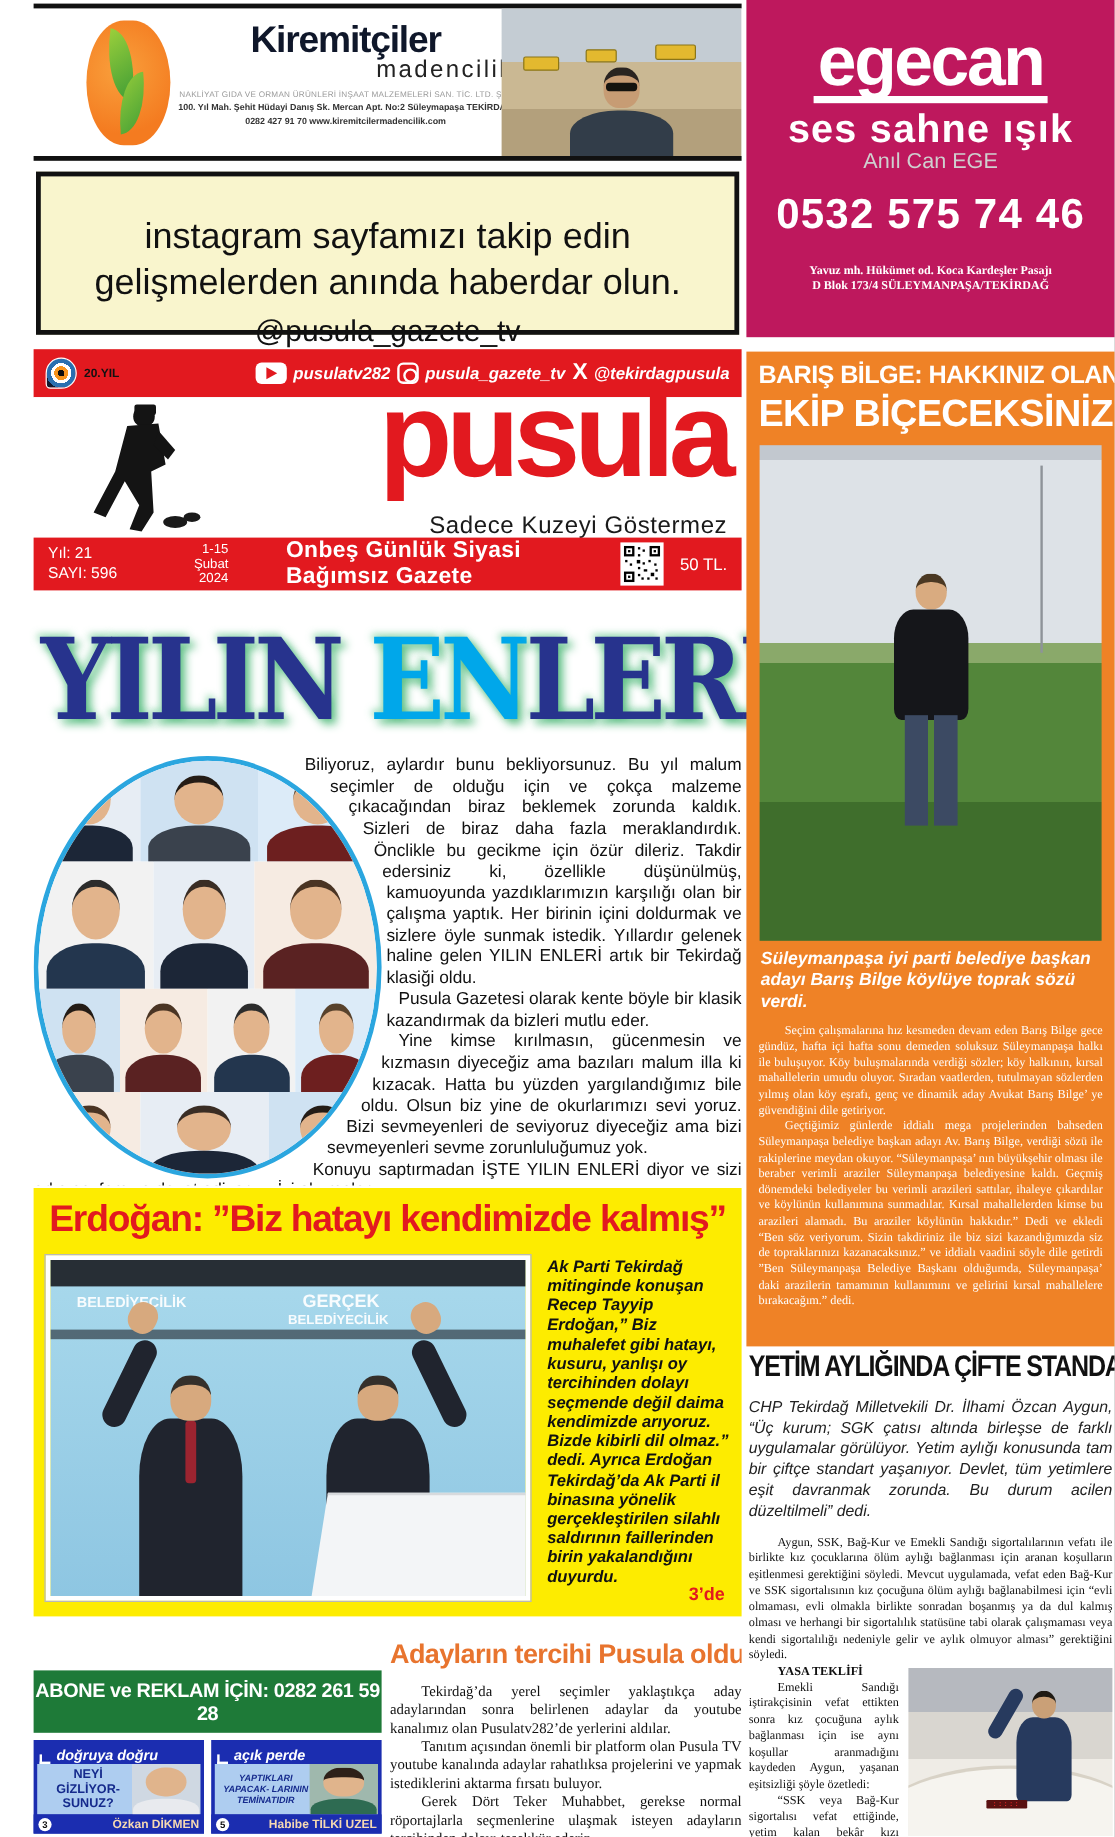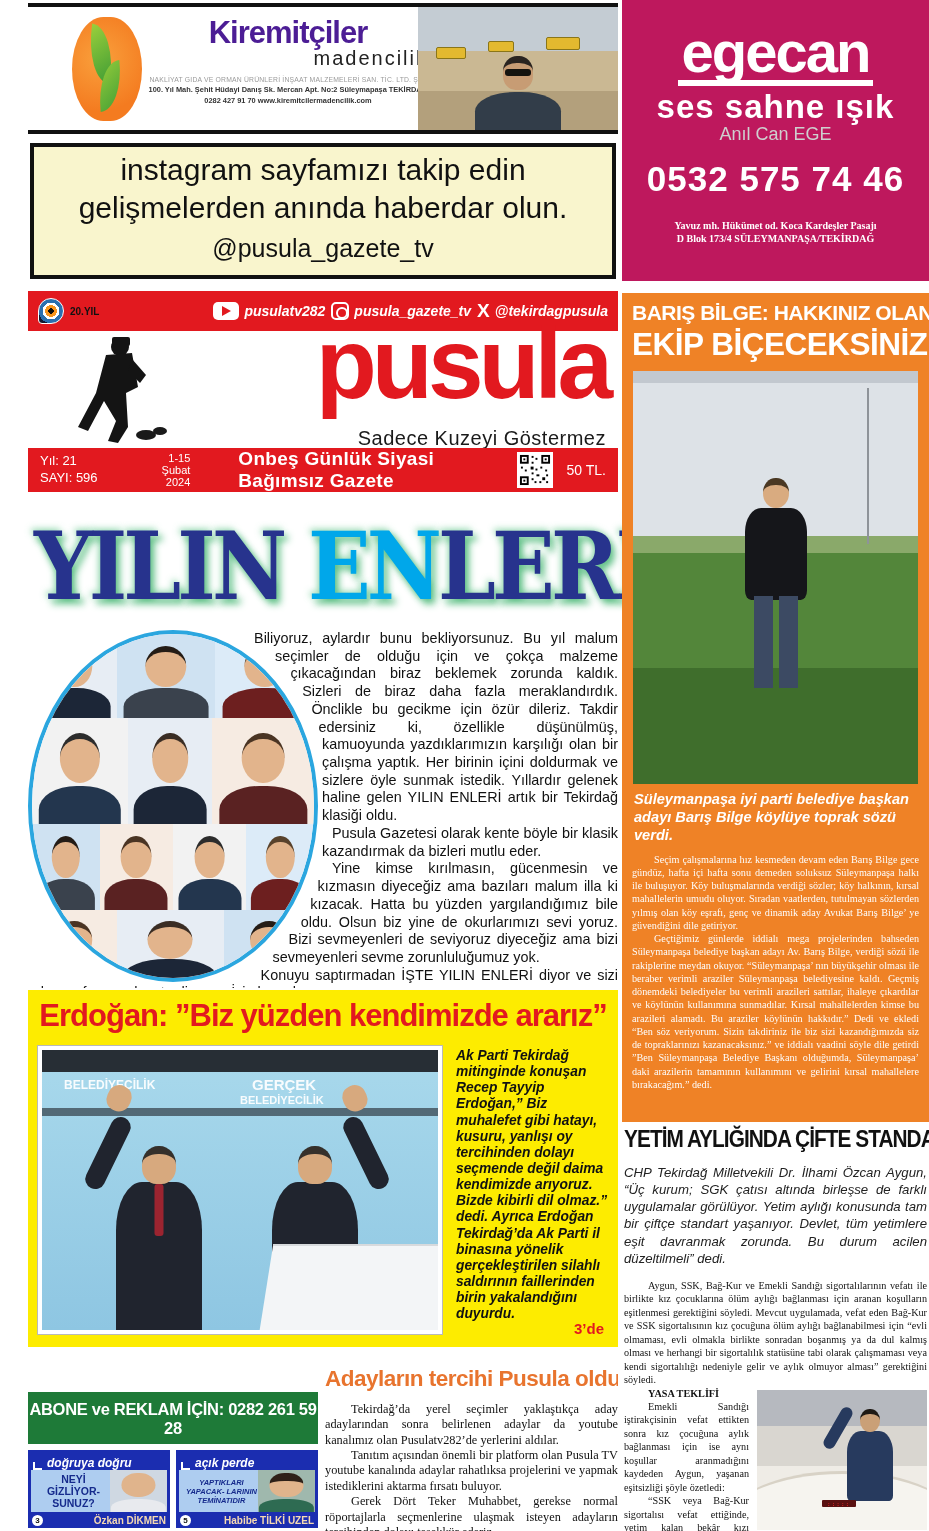--- a/index.html
+++ b/index.html
@@ -8,21 +8,21 @@
 
   
   .ad-kiremit { position:absolute; left:28px; top:3px; width:590px; height:131px;
     border-top:4px solid #111; border-bottom:4px solid #111; background:#fff; overflow:hidden; }
   .km-logo { position:absolute; left:44px; top:10px; width:70px; height:104px; }
   .km-egg { position:absolute; inset:0; background:radial-gradient(circle at 40% 40%, #f9a03c, #f47b20 70%); border-radius:50%/56%; }
   .km-leaf1, .km-leaf2 { position:absolute; background:linear-gradient(135deg,#9bcf3b,#3e9c35); }
   .km-leaf1 { left:16px; top:8px; width:26px; height:58px; border-radius:0 100% 0 100%; transform:rotate(8deg); }
   .km-leaf2 { left:26px; top:44px; width:24px; height:50px; border-radius:100% 0 100% 0; transform:rotate(-6deg); }
   .km-text { position:absolute; left:120px; top:8px; width:280px; text-align:center; }
-  .km-title { color:#4c1d95; font-weight:bold; font-size:31px; letter-spacing:-1px; }
+  .km-title { color:#0f172a; font-weight:bold; font-size:31px; letter-spacing:-1px; }
   .km-sub { color:#222; font-size:20px; letter-spacing:2px; text-align:right; margin-top:-4px; }
   .km-l1 { color:#9a9a9a; font-size:6.8px; margin-top:6px; letter-spacing:.2px; }
   .km-l2, .km-l3 { color:#333; font-size:7.4px; font-weight:bold; margin-top:2px; }
   .km-photo { position:absolute; right:0; top:0; width:200px; height:100%;
     background:linear-gradient(#c4ccd3 0 36%, #cab893 36% 68%, #b3a07c 68% 100%); overflow:hidden; }
   .machine { position:absolute; background:#e3b92f; border:1px solid #8a7518; border-radius:2px; }
   .m1 { left:18px; top:40px; width:30px; height:12px; }
   .m2 { left:70px; top:34px; width:26px; height:11px; }
   .m3 { left:128px; top:30px; width:34px; height:13px; }
   .km-man { position:absolute; left:50%; bottom:-4px; transform:translateX(-50%); width:86px; height:78px; }
@@ -34,21 +34,21 @@
   .ad-egecan { position:absolute; left:622px; top:0; width:307px; height:281px; background:#be185d; color:#fff; text-align:center; padding-top:26px; }
   .eg-brand { font-size:58px; font-weight:bold; letter-spacing:-2px; line-height:.9; border-bottom:6px solid #fff; display:inline-block; padding:0 4px 2px 4px; }
   .eg-sub { font-size:33px; font-weight:bold; letter-spacing:1px; margin-top:2px; }
   .eg-name { font-size:18px; color:#cfcfcf; margin-top:-2px; }
   .eg-slogan { font-size:20px; margin-top:18px; letter-spacing:.5px; }
   .eg-phone { font-size:35px; font-weight:bold; margin-top:14px; letter-spacing:1px; }
   .eg-addr { font-family:"Liberation Serif", serif; font-weight:bold; font-size:10px; margin-top:20px; line-height:1.3; }
 
   
   .banner-insta { position:absolute; left:30px; top:143px; width:586px; height:136px; background:#f9f5cd; border:4px solid #111;
-    text-align:center; padding-top:4px; color:#111; }
+    text-align:center; padding-top:32px; color:#111; }
   .bi-line { font-size:30px; line-height:1.25; }
   .bi-handle { font-size:25px; margin-top:8px; }
 
   
   .masthead { position:absolute; left:28px; top:291px; width:590px; height:201px; background:#fff; }
   .mh-top { position:absolute; left:0; top:0; right:0; height:40px; background:#e2191f; display:flex; align-items:center; padding:0 10px; gap:6px; }
   .nazar { width:26px; height:26px; border-radius:50% 50% 50% 4px; background:radial-gradient(circle, #0d0d0d 0 16%, #f7941d 16% 34%, #ffffff 34% 50%, #2a6fb0 50% 72%, #13182e 72% 100%); border:1px solid #fff; }
   .mh-year20 { color:#111; font-weight:bold; font-size:10px; }
   .mh-spacer { flex:1; }
   .mh-social { display:flex; align-items:center; gap:5px; color:#fff; font-size:14px; font-style:italic; font-weight:bold; }
@@ -341,21 +341,21 @@
     </div>
     <div class="lead-text">
       <p>Biliyoruz, aylardır bunu bekliyorsunuz. Bu yıl malum seçimler de olduğu için ve çokça malzeme çıkacağından biraz beklemek zorunda kaldık. Sizleri de biraz daha fazla meraklandırdık. Önclikle bu gecikme için özür dileriz. Takdir edersiniz ki, özellikle düşünülmüş, kamuoyunda yazdıklarımızın karşılığı olan bir çalışma yaptık. Her birinin içini doldurmak ve sizlere öyle sunmak istedik. Yıllardır gelenek haline gelen YILIN ENLERİ artık bir Tekirdağ klasiği oldu.</p>
       <p>Pusula Gazetesi olarak kente böyle bir klasik kazandırmak da bizleri mutlu eder.</p>
       <p>Yine kimse kırılmasın, gücenmesin ve kızmasın diyeceğiz ama bazıları malum illa ki kızacak. Hatta bu yüzden yargılandığımız bile oldu. Olsun biz yine de okurlarımızı sevi yoruz. Bizi sevmeyenleri de seviyoruz diyeceğiz ama bizi sevmeyenleri sevme zorunluluğumuz yok.</p>
       <p>Konuyu saptırmadan İŞTE YILIN ENLERİ diyor ve sizi arka sayfamıza davet ediyoruz. İyi okumalar.</p>
     </div>
   </div>
 
   <div class="erdogan">
-    <div class="er-head">Erdoğan: ”Biz yüzden kendimizde ararız”</div>
+    <div class="er-head">Erdoğan: ”Biz hatayı kendimizde kalmış”</div>
     <div class="er-photo">
       <span class="er-truss"></span>
         <span class="er-truss2"></span>
       <span class="er-bt er-bt1">BELEDİYECİLİK</span>
       <span class="er-bt er-bt2">GERÇEK</span>
       <span class="er-bt er-bt3">BELEDİYECİLİK</span>
       <span class="er-man er-man1">
         <span class="torso"></span>
           <span class="tie"></span>
           <span class="head"></span>

